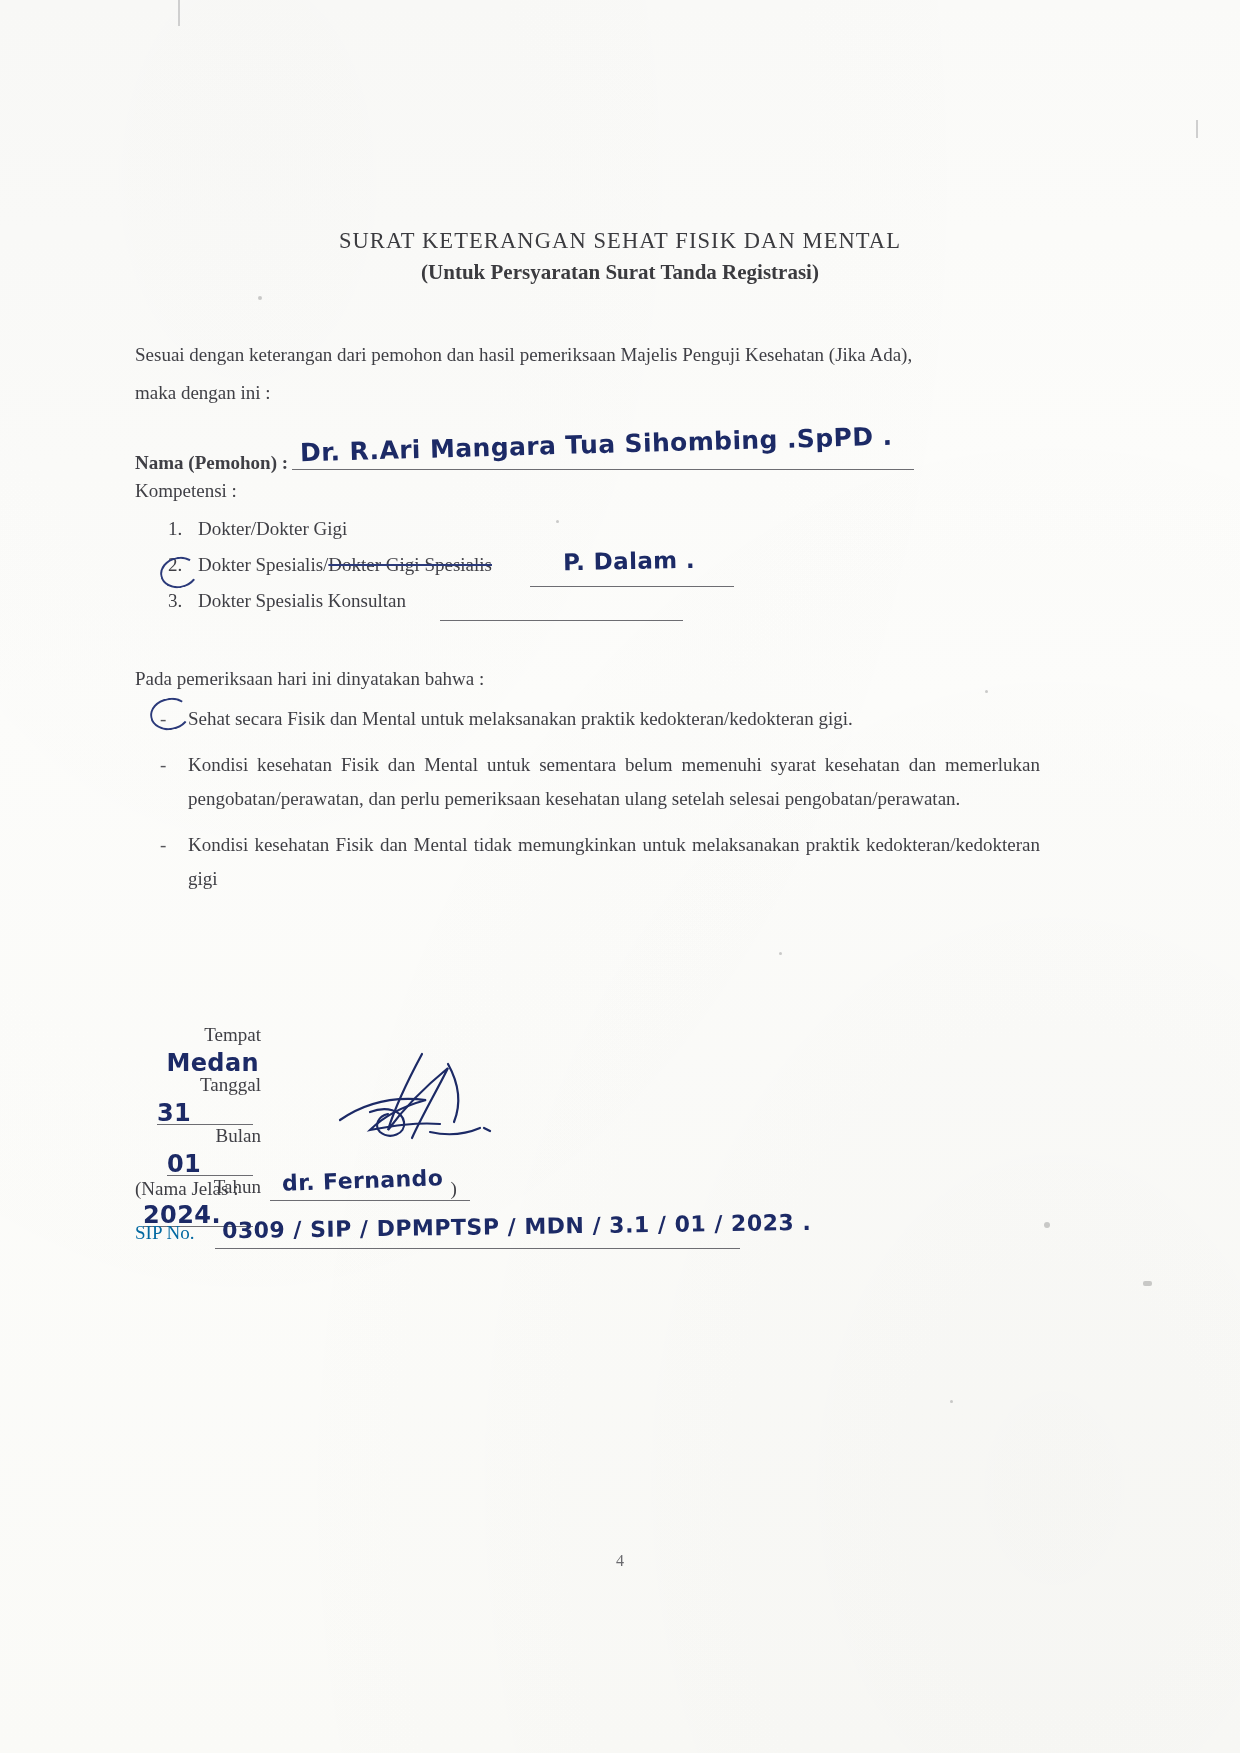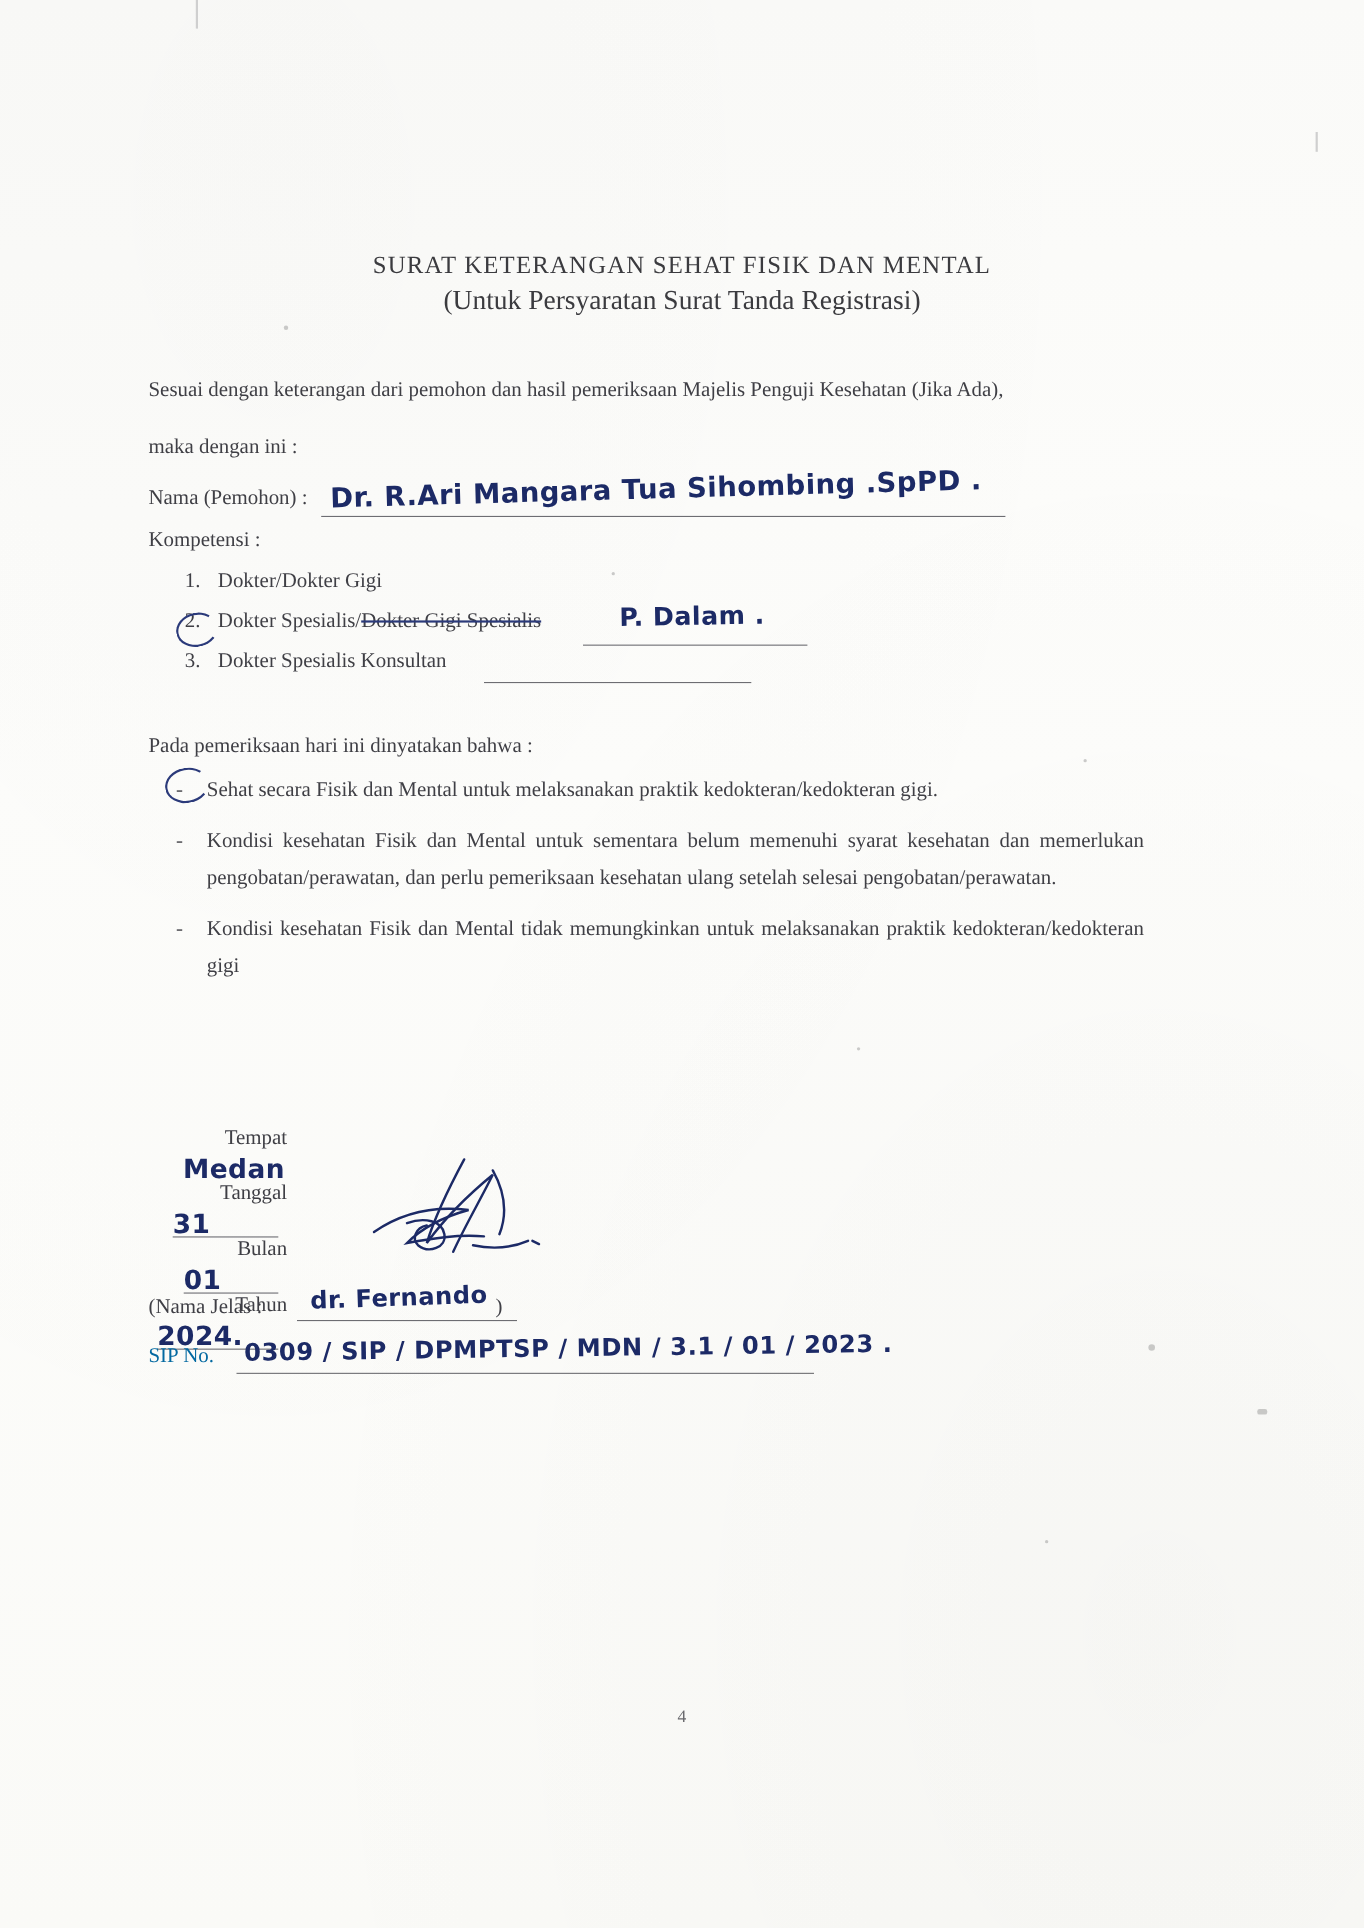--- a/index.html
+++ b/index.html
@@ -45,37 +45,38 @@
     top: 228px;
     width: 1240px;
     text-align: center;
   }
   .doc-title {
     font-size: 22.5px;
     letter-spacing: 1.1px;
     color: #3b3b3f;
   }
   .doc-subtitle {
-    font-size: 25px;
+    font-size: 21px;
     color: #3b3b3f;
     margin-top: 6px;
+    font-weight: bold;
   }
   .para {
     position: absolute;
     color: #3f3f45;
     font-size: 19px;
     line-height: 30px;
   }
   .intro {
     left: 135px;
     top: 340px;
     width: 905px;
     text-align: justify;
   }
-  .intro .l2 { display:block; margin-top: 22px; }
+  .intro .l2 { display:block; margin-top: 8px; }
 
   .field-row {
     position: absolute;
     display: flex;
     align-items: flex-end;
     color: #3f3f45;
     font-size: 19px;
   }
   .label { white-space: nowrap; }
   .rule {
@@ -86,21 +87,21 @@
     font-family: "DejaVu Sans", sans-serif;
     color: #1c2a66;
     font-weight: 600;
     letter-spacing: 0.4px;
   }
   .hand-name {
     position: absolute;
     font-size: 25px;
     transform: rotate(-1.6deg);
   }
-  .nama-row { left: 135px; top: 442px; }
+  .nama-row { left: 135px; top: 452px; font-weight: bold; }
   .nama-rule {
     position: absolute;
     left: 292px;
     top: 468px;
     width: 622px;
   }
   .kompetensi {
     position: absolute;
     left: 135px;
     top: 480px;

